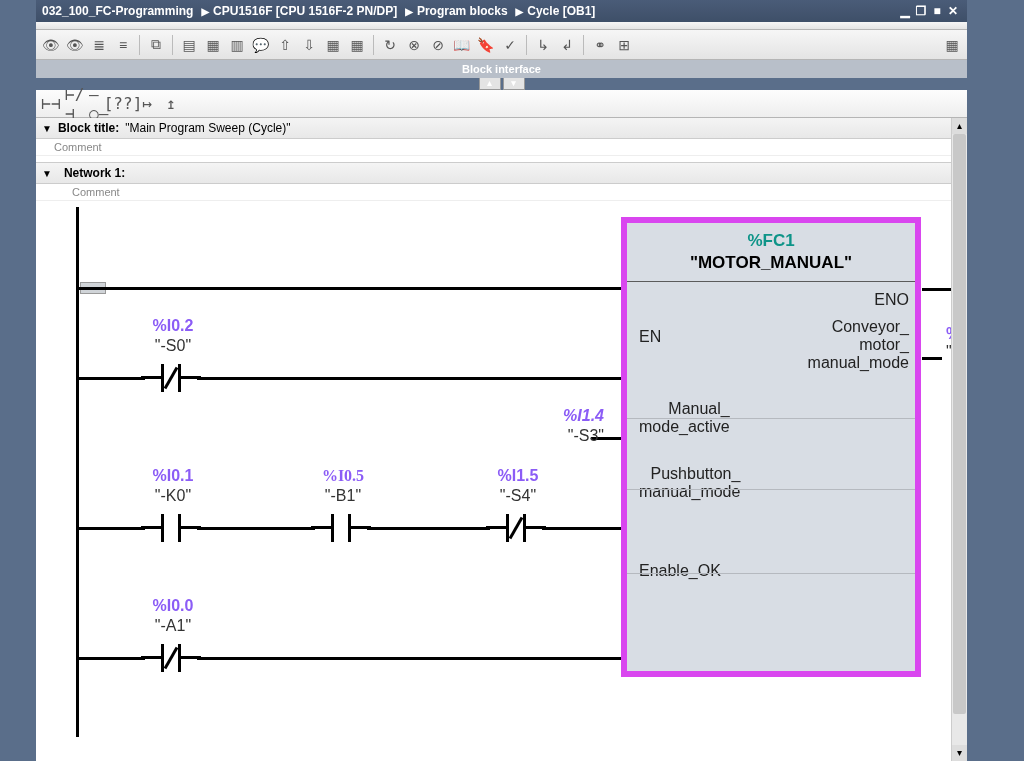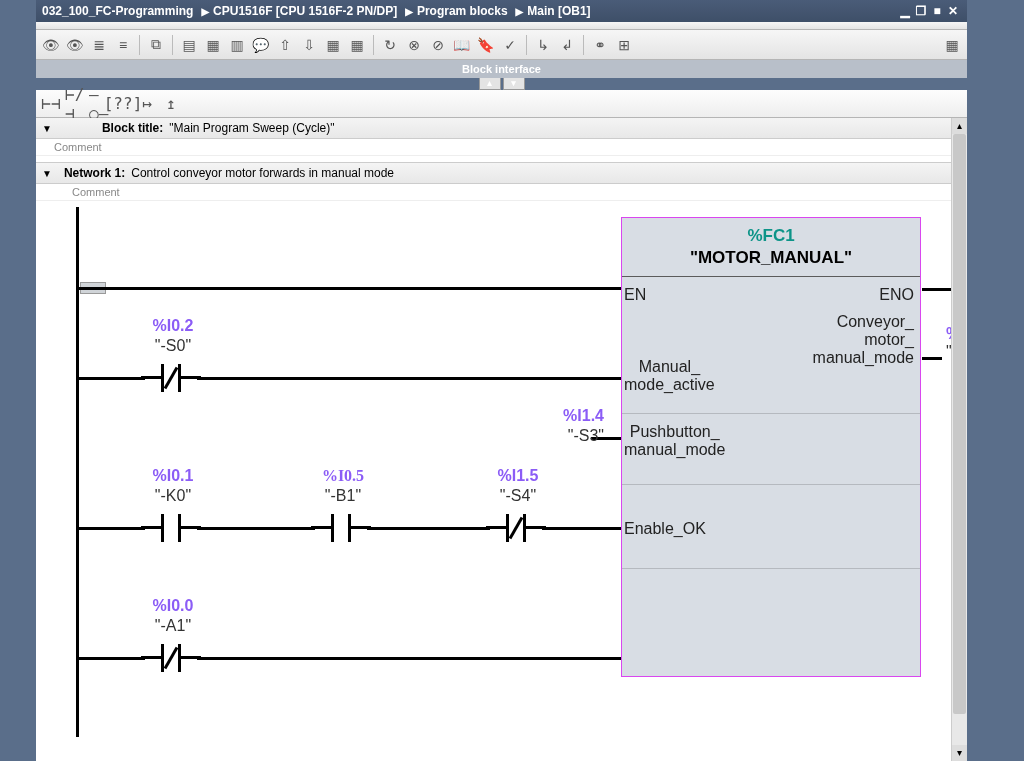--- a/index.html
+++ b/index.html
@@ -28,21 +28,21 @@
   .content { flex: 1; background: #fff; position: relative; overflow: hidden; }
   .scroll-v { position: absolute; right: 0; top: 0; bottom: 0; width: 16px; background: #e8e8e8; border-left: 1px solid #ccc; }
   .scroll-v .up, .scroll-v .down { height: 16px; background: #ddd; text-align: center; font-size: 10px; line-height: 16px; cursor: pointer; }
   .scroll-v .down { position: absolute; bottom: 0; width: 100%; }
   .scroll-v .thumb { position: absolute; left: 1px; right: 1px; top: 16px; height: 580px; background: #c8c8c8; border-radius: 2px; }
   
   .editor { position: absolute; left: 0; top: 0; right: 16px; bottom: 0; }
   
   .block-title-row { background: linear-gradient(to bottom, #f4f4f4, #e8e8e8); border-bottom: 1px solid #ccc; padding: 3px 6px; display: flex; align-items: center; font-size: 12px; }
   .block-title-row .tri { margin-right: 6px; font-size: 10px; cursor: pointer; }
-  .block-title-row .lbl { font-weight: bold; margin-right: 6px; margin-left: 44px; }
+  .block-title-row .lbl { font-weight: bold; margin-right: 6px; }
   .comment-row { padding: 2px 18px; color: #888; font-size: 11px; border-bottom: 1px solid #eee; }
   
   .network-header { background: linear-gradient(to bottom, #f4f4f4, #e8e8e8); border-top: 1px solid #ccc; border-bottom: 1px solid #ccc; padding: 3px 6px; display: flex; align-items: center; font-size: 12px; margin-top: 6px; }
   .network-header .tri { margin-right: 12px; font-size: 10px; cursor: pointer; }
   .network-header .nlbl { font-weight: bold; margin-right: 6px; }
   
   .ladder { position: relative; height: 530px; margin-left: 30px; margin-top: 6px; }
   .rail { position: absolute; left: 10px; top: 0; bottom: 0; width: 3px; background: #000; }
   
   .rung { position: absolute; left: 10px; height: 3px; background: #000; }
@@ -62,30 +62,30 @@
   .contact .bl { left: 10px; }
   .contact .br { right: 10px; }
   .contact .slash { position: absolute; left: 50%; top: 50%; width: 24px; height: 3px; background: #000; transform: translate(-50%,-50%) rotate(-60deg); }
   .contact .lead-l { position: absolute; left: -10px; top: 12px; width: 20px; height: 3px; background: #000; }
   .contact .lead-r { position: absolute; right: -10px; top: 12px; width: 20px; height: 3px; background: #000; }
   
   .clabel { position: absolute; text-align: center; font-size: 16px; white-space: nowrap; }
   .addr { color: #8b5cf6; font-weight: bold; }
   .sym { color: #333; }
   
-  .fc-block { position: absolute; left: 555px; top: 10px; width: 300px; height: 460px; background: #d8dde4; border: 1px solid #d946ef; }
+  .fc-block { position: absolute; left: 555px; top: 10px; width: 300px; height: 460px; background: #d8dde4; border: 6px solid #d946ef; }
   .fc-head { text-align: center; padding: 8px 4px; border-bottom: 1px solid #5b5b5b; }
   .fc-head .fc-addr { color: #0d9488; font-weight: bold; font-size: 17px; }
   .fc-head .fc-name { font-weight: bold; font-size: 17px; margin-top: 2px; }
   .pin-divider { position: absolute; left: 0; right: 0; height: 1px; background: #b5b9bf; }
   .pin-divider.d1 { top: 195px; }
   .pin-divider.d2 { top: 266px; }
   .pin-divider.d3 { top: 350px; }
   .pin { position: absolute; font-size: 16px; color: #222; }
-  .pin.left { left: 2px; text-align: center; }
+  .pin.left { left: 12px; text-align: right; margin-top: 37px; }
   .pin.right { right: 6px; text-align: right; }
   
   .eno-line { position: absolute; left: 856px; top: 81px; width: 80px; height: 3px; background: #000; }
   .eno-term { position: absolute; left: 934px; top: 72px; width: 3px; height: 20px; background: #000; }
   
   .out-stub { position: absolute; left: 856px; top: 150px; width: 20px; height: 3px; background: #000; }
   
   .out-label { position: absolute; left: 880px; top: 118px; font-size: 16px; }
   .out-label .addr { display: block; text-align: left; }
   .out-label .sym { display: block; }
@@ -94,21 +94,21 @@
 <body>
 
 <div class="window">
   <div class="titlebar">
     <span class="crumb">032_100_FC-Programming</span>
     <span class="sep">▶</span>
     <span class="crumb">CPU1516F [CPU 1516F-2 PN/DP]</span>
     <span class="sep">▶</span>
     <span class="crumb">Program blocks</span>
     <span class="sep">▶</span>
-    <span class="crumb">Main [OB1]</span>
+    <span class="crumb">Cycle [OB1]</span>
     <span class="spacer"></span>
     <span class="winbtn">▁</span>
     <span class="winbtn">❐</span>
     <span class="winbtn">■</span>
     <span class="winbtn">✕</span>
   </div>
 
   <div class="toolbar-row thin"></div>
 
   <div class="toolbar-row">
@@ -166,21 +166,20 @@
       <div class="block-title-row">
         <span class="tri">▼</span>
         <span class="lbl">Block title:</span>
         <span>"Main Program Sweep (Cycle)"</span>
       </div>
       <div class="comment-row">Comment</div>
 
       <div class="network-header">
         <span class="tri">▼</span>
         <span class="nlbl">Network 1:</span>
-        <span>Control conveyor motor forwards in manual mode</span>
       </div>
       <div class="comment-row" style="padding-left:36px">Comment</div>
 
       <div class="ladder">
         <div class="rail"></div>
         <div class="selection"></div>
 
         <div class="rung r1"></div>
         <div class="rung r2"></div>
         <div class="rung r3"></div>
@@ -233,21 +232,21 @@
           <div class="bg"></div>
             <div class="lead-l"></div>
             <div class="lead-r"></div>
           <div class="bar bl"></div>
             <div class="bar br"></div>
             <div class="slash"></div>
         </div>
         <div class="clabel addr" style="left:72px; top:390px; width:70px;">%I0.0</div>
         <div class="clabel sym" style="left:72px; top:410px; width:70px;">"-A1"</div>
 
-        <div class="clabel addr" style="left:468px; top:200px; width:70px; text-align:right;">%I1.4</div>
+        <div class="clabel addr" style="left:468px; top:200px; width:70px; text-align:right;font-style:italic;">%I1.4</div>
         <div class="clabel sym" style="left:468px; top:220px; width:70px; text-align:right;">"-S3"</div>
 
         <div class="fc-block">
           <div class="fc-head">
             <div class="fc-addr">%FC1</div>
             <div class="fc-name">"MOTOR_MANUAL"</div>
           </div>
           <div class="pin left" style="top:68px;">EN</div>
           <div class="pin right" style="top:68px;">ENO</div>
           <div class="pin right" style="top:95px; white-space:pre-line; line-height:18px;text-align:right;">Conveyor_

